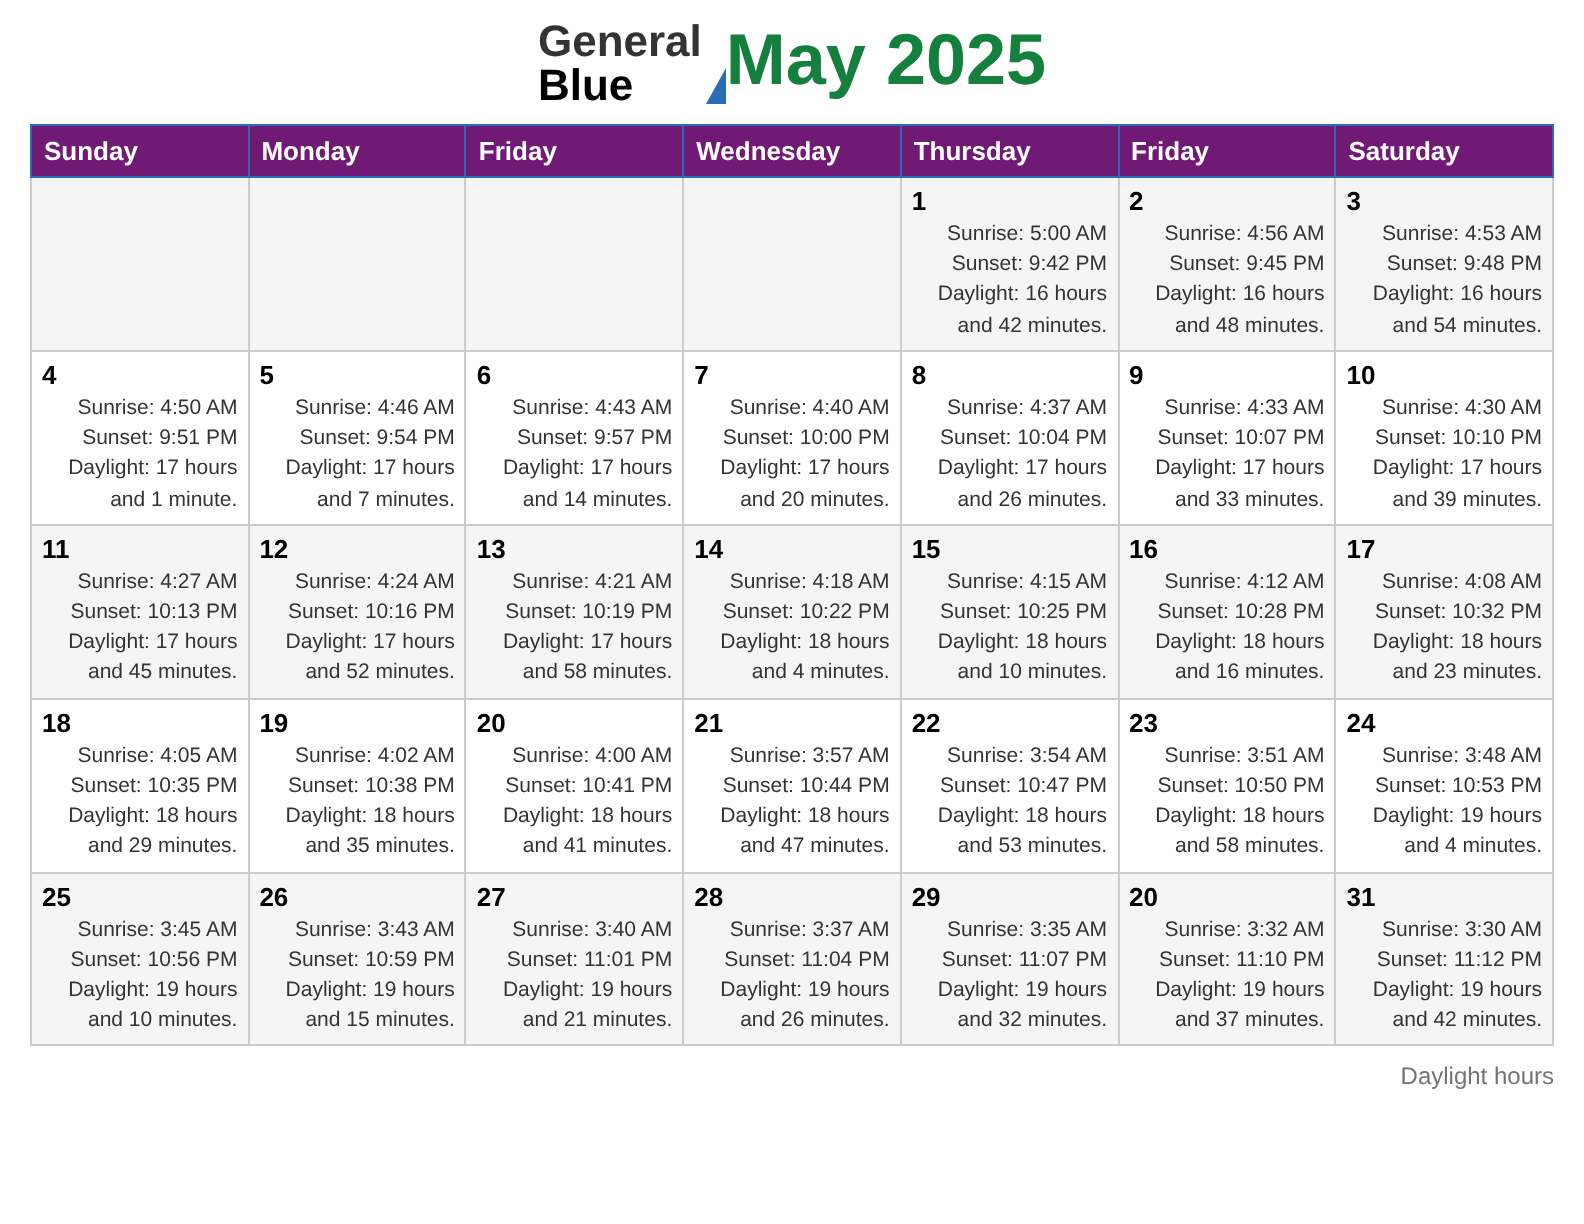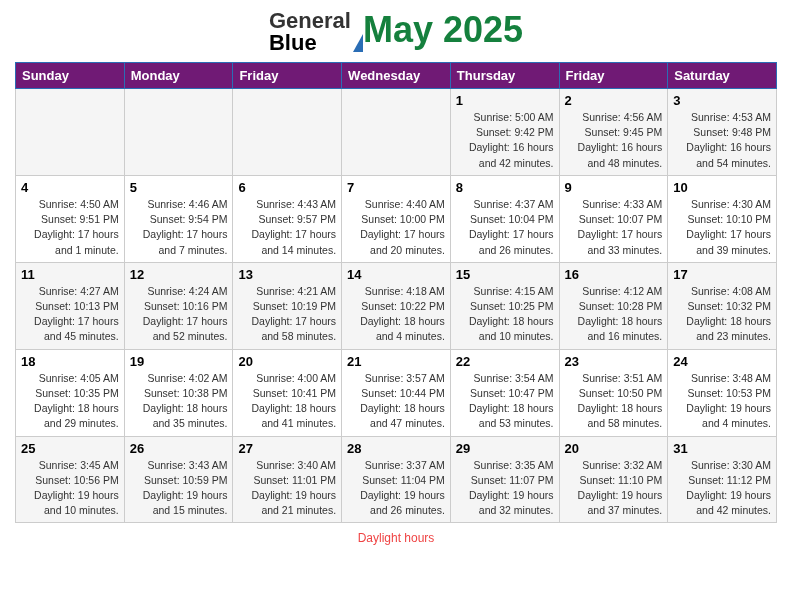--- a/index.html
+++ b/index.html
@@ -86,22 +86,22 @@
       color: #333;
       line-height: 1.45;
       text-align: right;
     }
     .empty-cell {
       background: #f9f9f9;
     }
     .footer {
       margin-top: 8px;
       font-size: 12px;
-      color: #ef4444;
-      text-align: center;
+      color: #737373;
+      text-align: right;
     }
   </style>
 </head>
 <body>
 
 <div class="header-area">
   <div class="logo">
     <div>
       <span class="logo-general">General</span><br>
       <span class="logo-blue">Blue</span>

